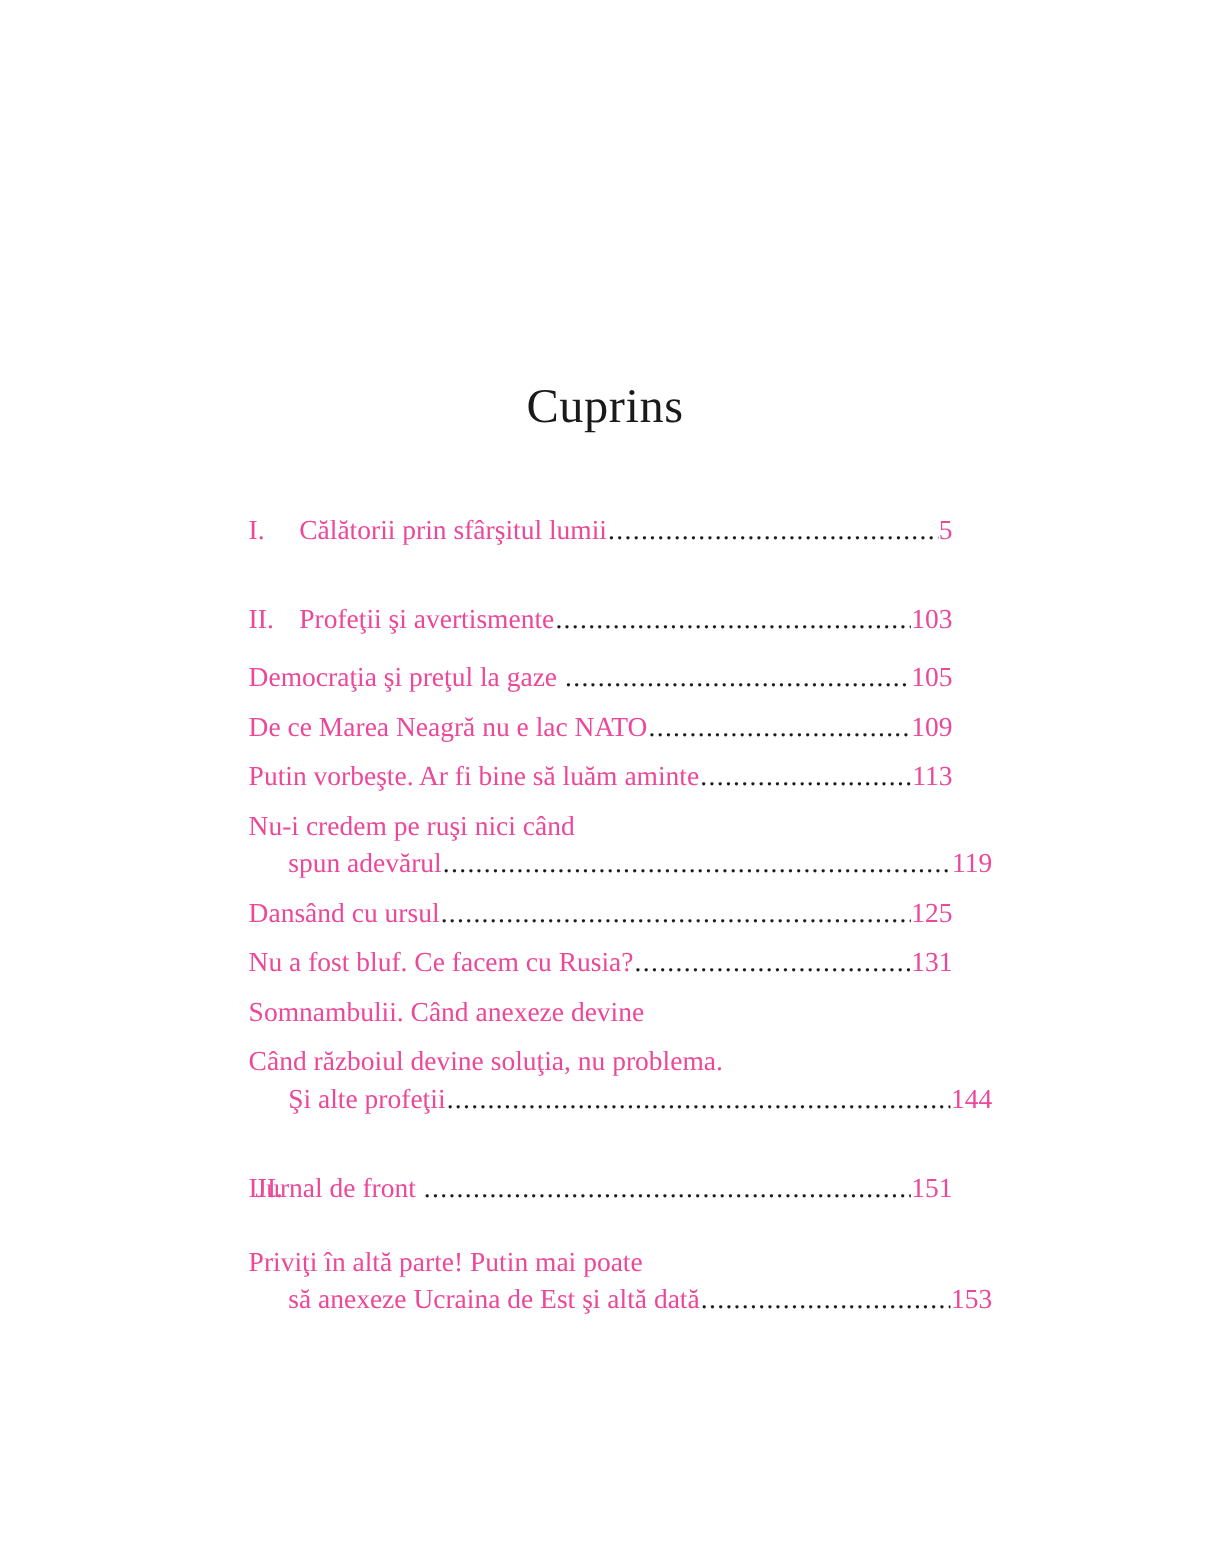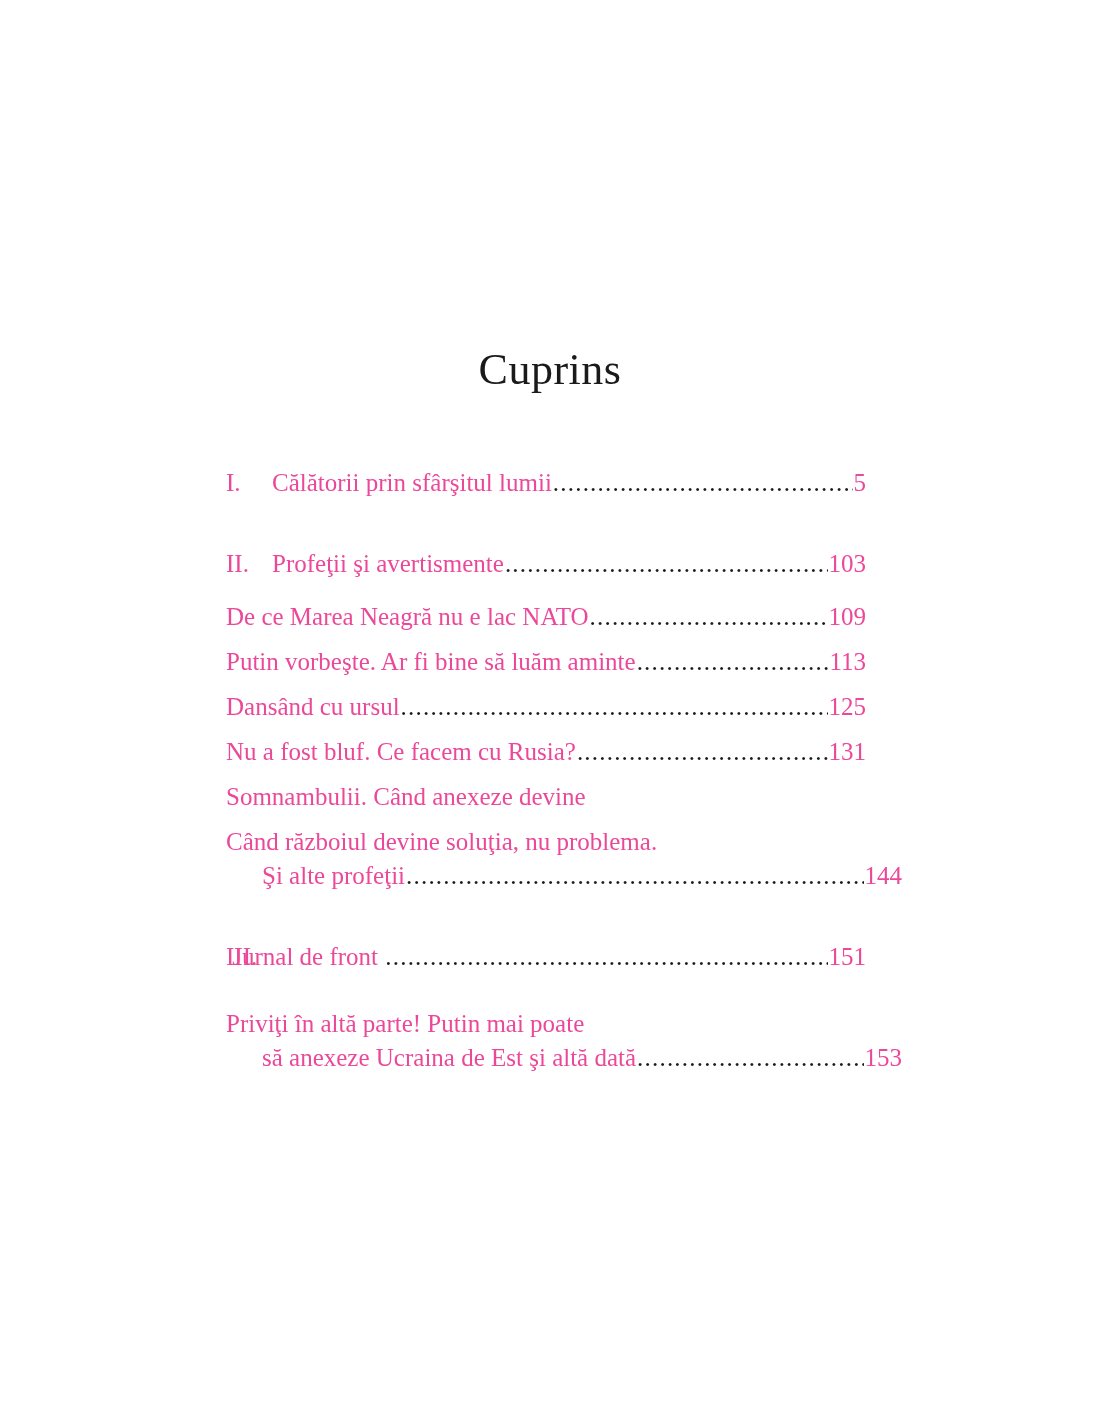--- a/index.html
+++ b/index.html
@@ -122,37 +122,52 @@
     <div class="entry">
       <div class="row">
         <span class="label"><span class="roman roman-ii">II.</span><span>Profeţii şi avertismente</span></span>
         <span class="leader"></span>
         <span class="pageno">103</span>
       </div>
     </div>
 
     <div class="gap-sm"></div>
 
+    <div class="entry">
+      <div class="row">
+        <span class="label">Democraţia şi preţul la gaze </span>
+        <span class="leader"></span>
+        <span class="pageno">105</span>
+      </div>
+    </div>
 
     <div class="entry">
       <div class="row">
         <span class="label">De ce Marea Neagră nu e lac NATO</span>
         <span class="leader"></span>
         <span class="pageno">109</span>
       </div>
     </div>
 
     <div class="entry">
       <div class="row">
         <span class="label">Putin vorbeşte. Ar fi bine să luăm aminte</span>
         <span class="leader"></span>
         <span class="pageno">113</span>
       </div>
     </div>
 
+    <div class="entry">
+      <div class="plainline">Nu-i credem pe ruşi nici când</div>
+      <div class="row cont">
+        <span class="label">spun adevărul</span>
+        <span class="leader"></span>
+        <span class="pageno">119</span>
+      </div>
+    </div>
 
     <div class="entry">
       <div class="row">
         <span class="label">Dansând cu ursul</span>
         <span class="leader"></span>
         <span class="pageno">125</span>
       </div>
     </div>
 
     <div class="entry">

